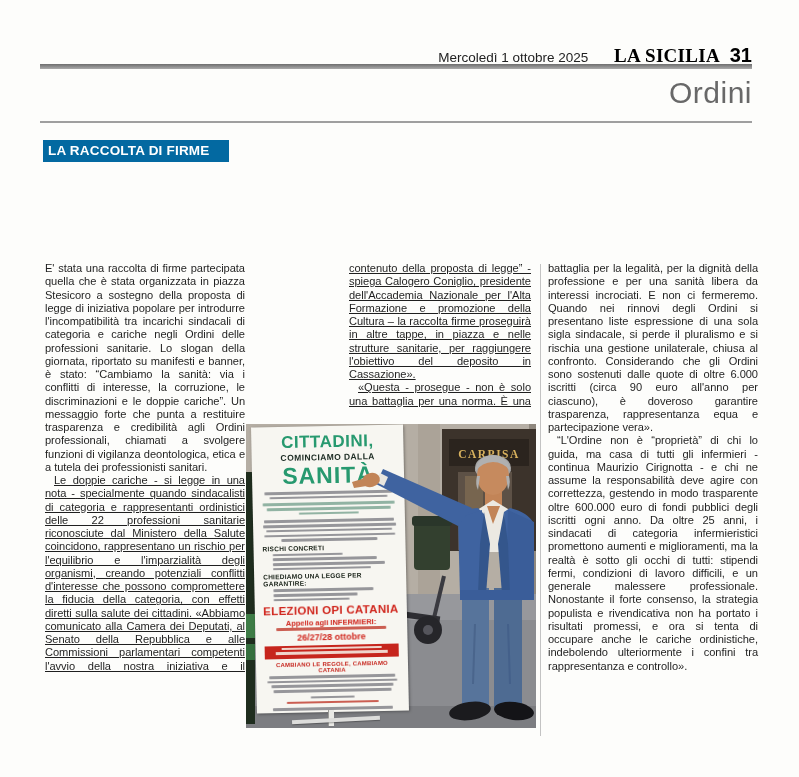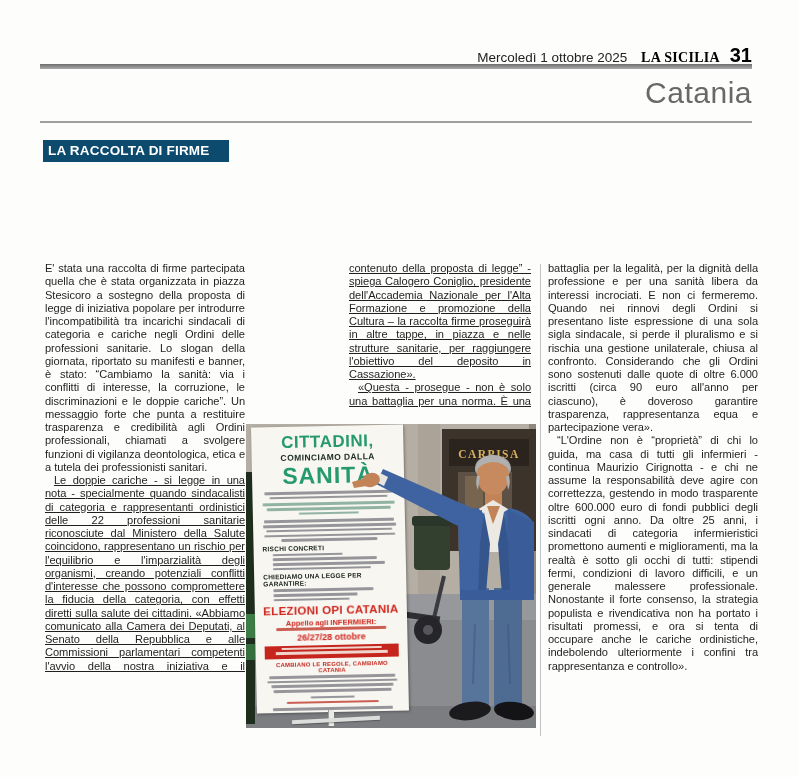--- a/index.html
+++ b/index.html
@@ -2,29 +2,29 @@
 <html><head>
 <meta charset="utf-8">
 <style>
   html,body{margin:0;padding:0;background:#e9e9e9;}
   .page{position:relative;width:799px;height:777px;background:#fdfdfb;overflow:hidden;
         font-family:"Liberation Sans","DejaVu Sans",sans-serif;color:#1d1d1d;}
   
   .dateline{position:absolute;top:44px;left:40px;width:712px;text-align:right;
             font-size:13.5px;color:#222;white-space:nowrap;}
   .masthead{font-family:"Liberation Serif","DejaVu Serif",serif;font-weight:800;
-            font-size:14px;letter-spacing:.3px;margin-left:10px;color:#000;}
+            font-size:19px;letter-spacing:.3px;margin-left:22px;color:#000;}
   .pageno{font-weight:800;font-size:20px;margin-left:6px;color:#000;}
   .thick-rule{position:absolute;top:64px;left:40px;width:712px;height:5px;
               background:linear-gradient(#6e6e6e,#ababab);}
   .section-title{position:absolute;top:76px;left:40px;width:712px;text-align:right;
                  font-size:30px;color:#686868;letter-spacing:.5px;}
   .thin-rule{position:absolute;top:121px;left:40px;width:712px;height:2px;background:#9f9f9f;}
   
-  .kicker{position:absolute;top:140px;left:43px;width:186px;height:22px;background:#0c4a6e;
+  .kicker{position:absolute;top:140px;left:43px;width:186px;height:22px;background:#0369a1;
           color:#fff;font-weight:700;font-size:13.5px;line-height:22px;padding-left:5px;
           box-sizing:border-box;letter-spacing:.2px;}
   .headline{position:absolute;top:143px;left:240px;width:530px;margin:0;
             font-family:"Liberation Serif","DejaVu Serif",serif;font-weight:700;
             font-size:44px;line-height:46px;color:#0b0b0b;text-align:center;letter-spacing:-.5px;}
   .headline span{display:block;}
   
   .bodycol{position:absolute;top:262px;font-size:11.1px;line-height:13.25px;
            text-align:justify;color:#1f1f1f;letter-spacing:-.05px;}
   .bodycol p{margin:0;}
@@ -69,21 +69,21 @@
 <body>
 
 <div class="page">
 
   <div class="dateline">
     <span>Mercoledì 1 ottobre 2025</span>
     <span class="masthead">LA SICILIA</span>
     <span class="pageno">31</span>
   </div>
   <div class="thick-rule"></div>
-  <div class="section-title">Catania</div>
+  <div class="section-title">Ordini</div>
   <div class="thin-rule"></div>
 
   <div class="kicker">LA RACCOLTA DI FIRME</div>
   <h1 class="headline">
   </h1>
 
   <div class="bodycol col1">
     <p>E' stata una raccolta di firme partecipata quella che è stata organizzata in piazza Stesicoro a sostegno della proposta di legge di iniziativa popolare per introdurre l'incompatibilità tra incarichi sindacali di categoria e cariche negli Ordini delle professioni sanitarie. Lo slogan della giornata, riportato su manifesti e banner, è stato: “Cambiamo la sanità: via i conflitti di interesse, la corruzione, le discriminazioni e le doppie cariche”. Un messaggio forte che punta a restituire trasparenza e credibilità agli Ordini professionali, chiamati a svolgere funzioni di vigilanza deontologica, etica e a tutela dei professionisti sanitari.</p>
     <p class="indent runon">Le doppie cariche - si legge in una nota - specialmente quando sindacalisti di categoria e rappresentanti ordinistici delle 22 professioni sanitarie riconosciute dal Ministero della Salute coincidono, rappresentano un rischio per l'equilibrio e l'imparzialità degli organismi, creando potenziali conflitti d'interesse che possono compromettere la fiducia della categoria, con effetti diretti sulla salute dei cittadini. «Abbiamo comunicato alla Camera dei Deputati, al Senato della Repubblica e alle Commissioni parlamentari competenti l'avvio della nostra iniziativa e il</p>
   </div>

